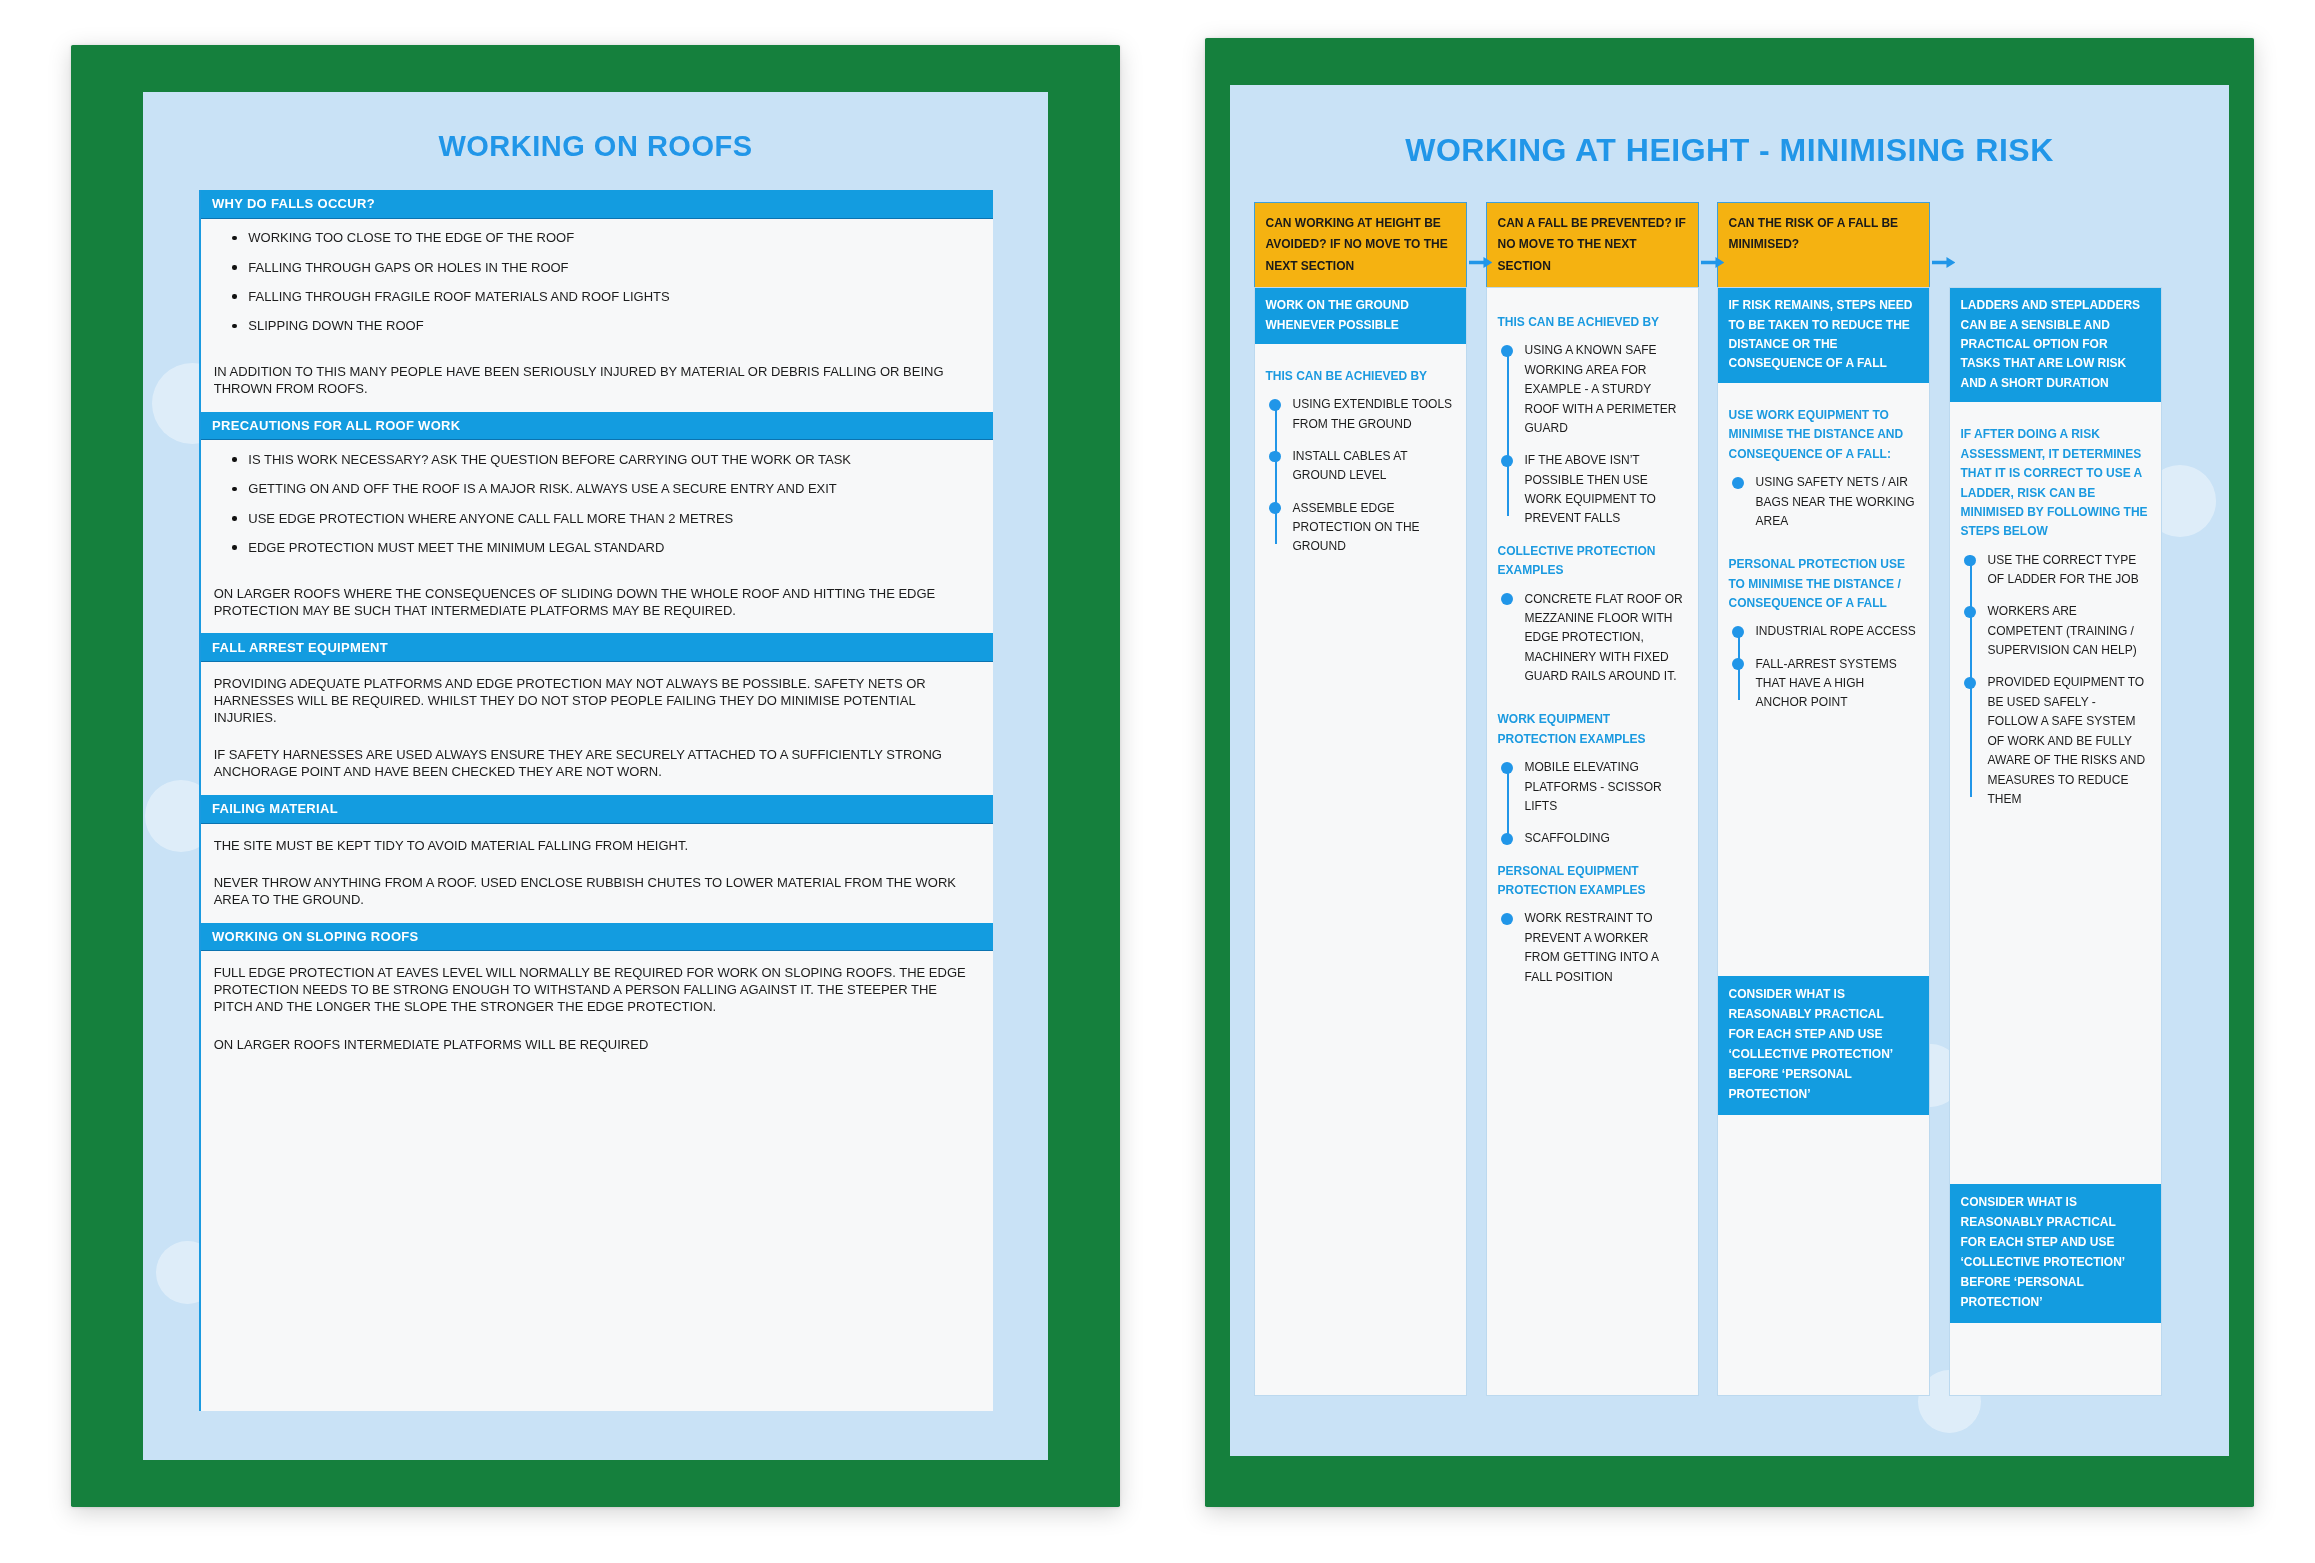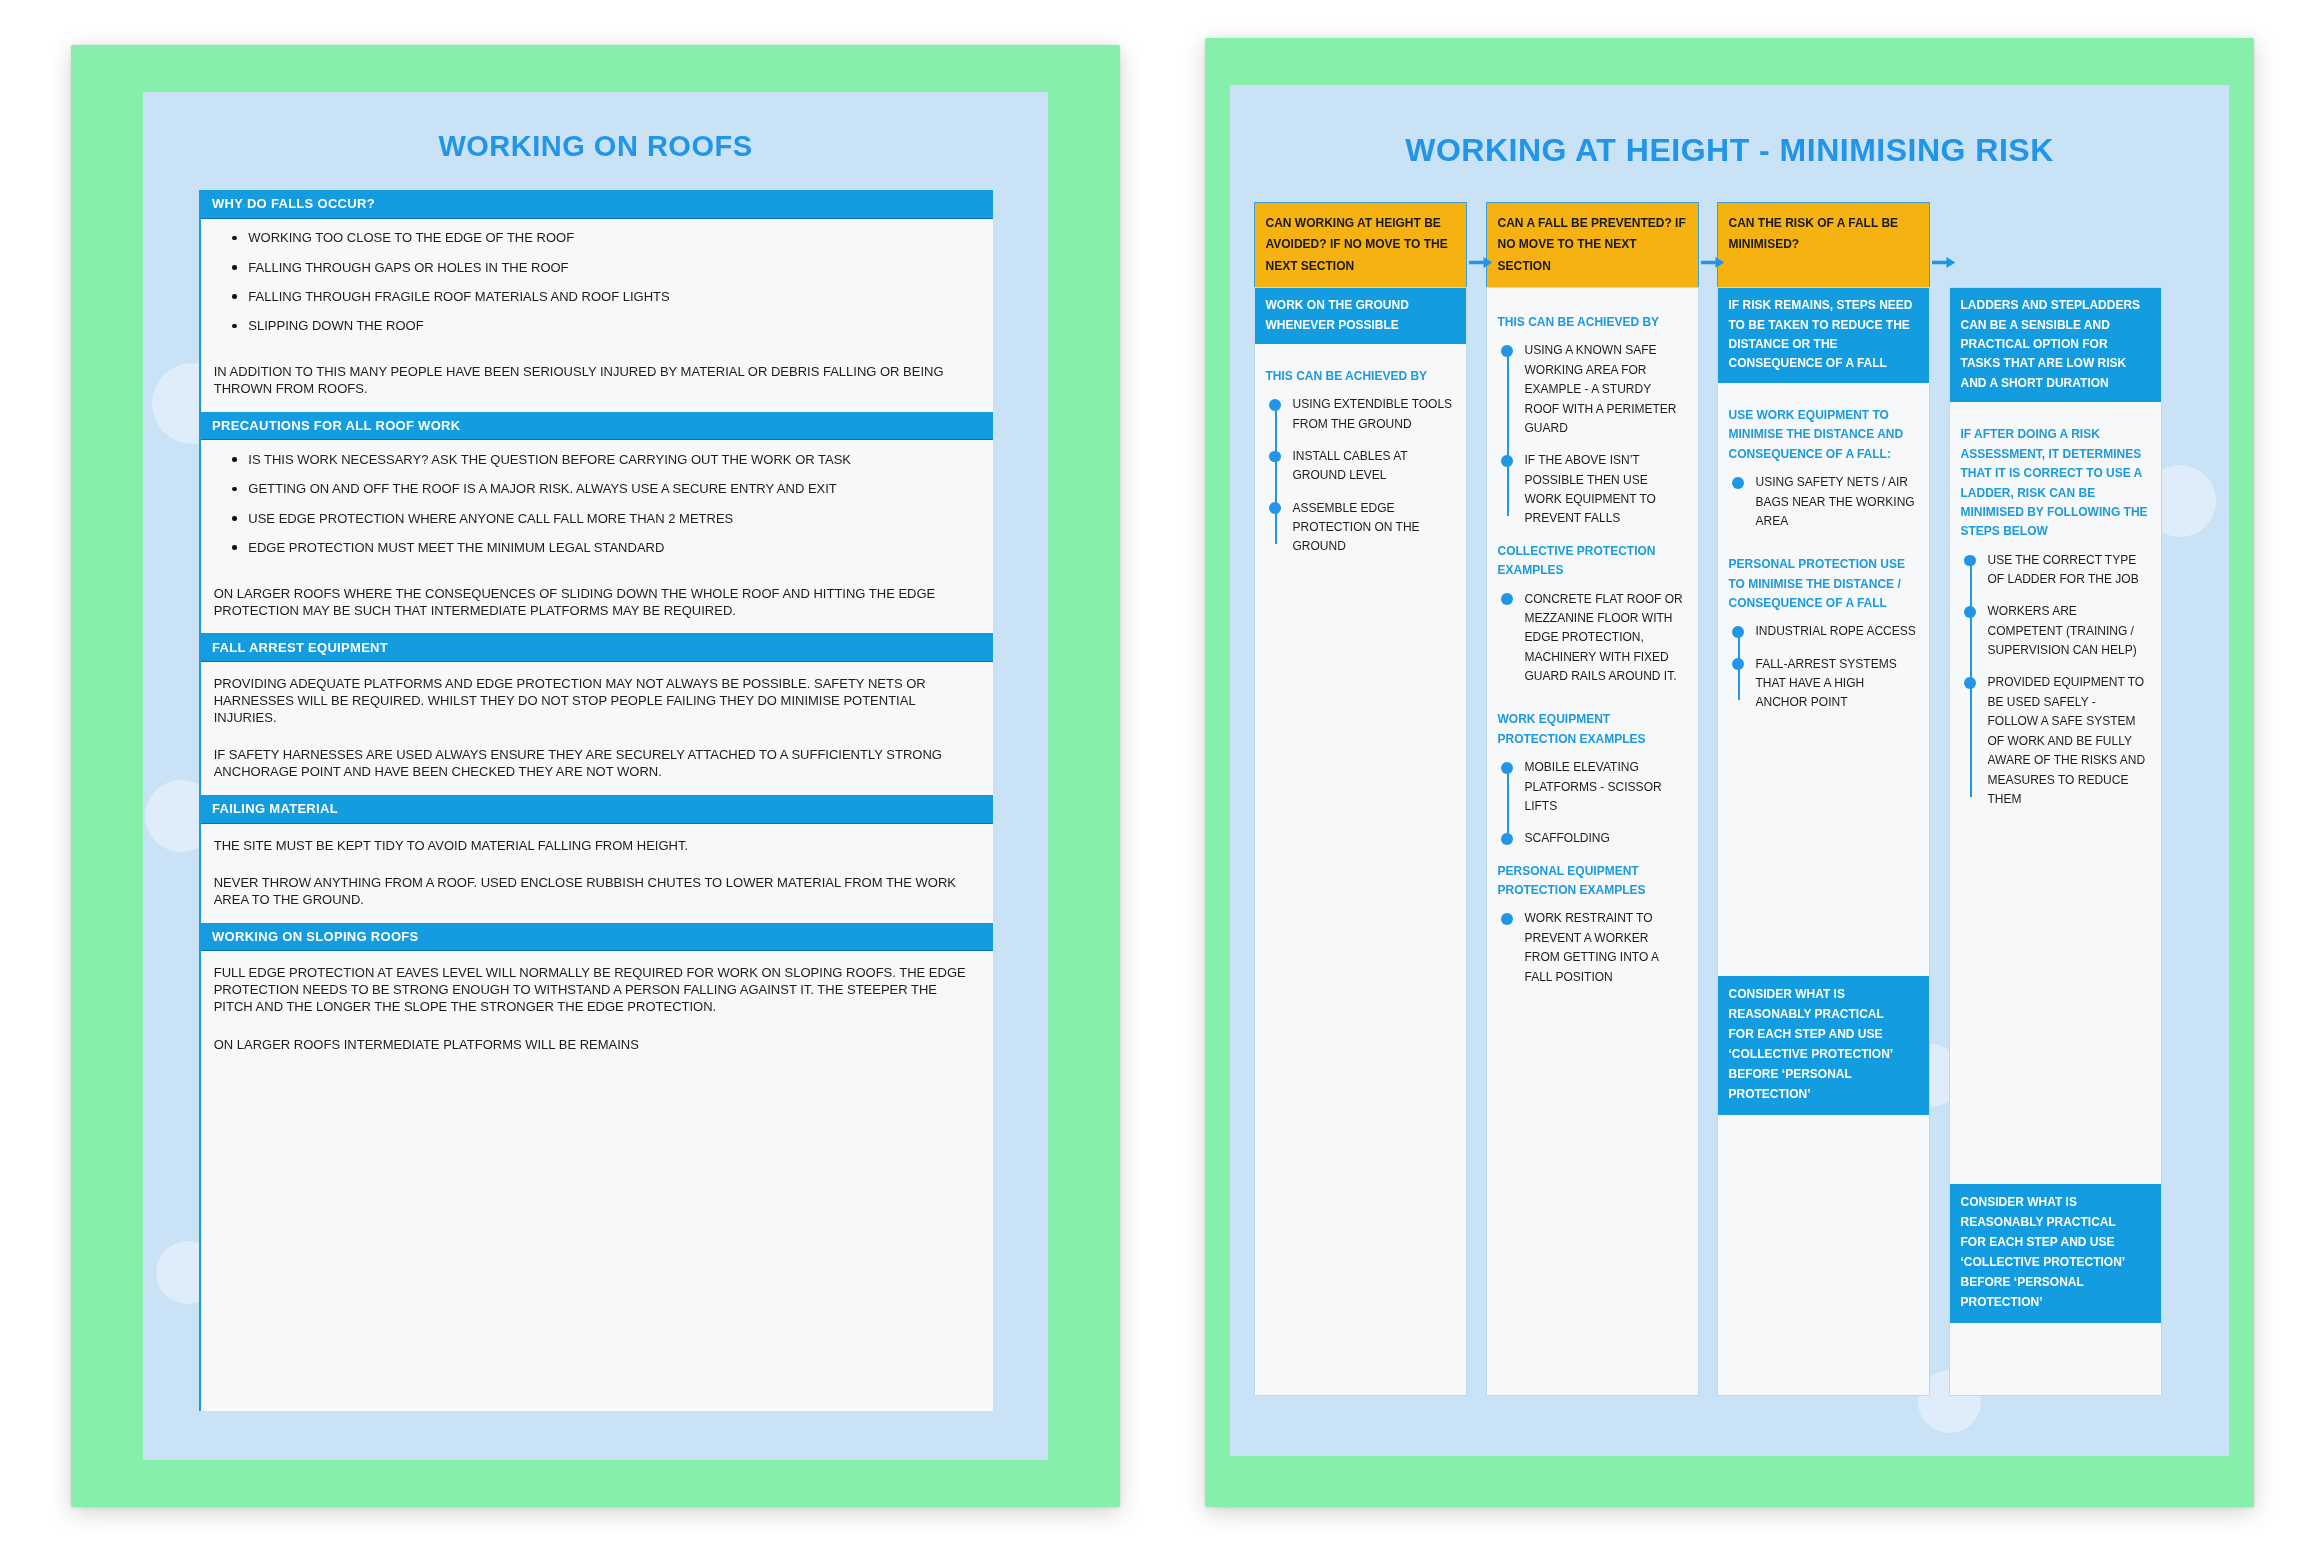--- a/index.html
+++ b/index.html
@@ -7,21 +7,21 @@
     width:2316px;height:1563px;
     background:#ffffff;
     font-family:"Liberation Sans", sans-serif;
     overflow:hidden;
   }
   .stage{position:relative;width:2316px;height:1563px;background:#ffffff;}
 
   
   .sheet{
     position:absolute;
-    background:#86efac;
+    background:#15803d;
     box-shadow:0 5.4px 23.5px rgba(0,0,0,.17), 0 0.9px 3.6px rgba(0,0,0,.10);
     border-radius:1.8px;
     text-decoration:underline;
   }
   #sheet-left{left:71px;top:45px;width:1049px;height:1462px;}
   #sheet-right{left:1205px;top:38px;width:1049px;height:1469px;}
 
   .inner{
     position:absolute;
     background:#c9e2f6;
@@ -225,21 +225,21 @@
 
         <div class="sec">
           <div class="band">FAILING MATERIAL</div>
           <p class="lead">THE SITE MUST BE KEPT TIDY TO AVOID MATERIAL FALLING FROM HEIGHT.</p>
           <p>NEVER THROW ANYTHING FROM A ROOF. USED ENCLOSE RUBBISH CHUTES TO LOWER MATERIAL FROM THE WORK AREA TO THE GROUND.</p>
         </div>
 
         <div class="sec">
           <div class="band">WORKING ON SLOPING ROOFS</div>
           <p class="lead">FULL EDGE PROTECTION AT EAVES LEVEL WILL NORMALLY BE REQUIRED FOR WORK ON SLOPING ROOFS. THE EDGE PROTECTION NEEDS TO BE STRONG ENOUGH TO WITHSTAND A PERSON FALLING AGAINST IT. THE STEEPER THE PITCH AND THE LONGER THE SLOPE THE STRONGER THE EDGE PROTECTION.</p>
-          <p>ON LARGER ROOFS INTERMEDIATE PLATFORMS WILL BE REMAINS</p>
+          <p>ON LARGER ROOFS INTERMEDIATE PLATFORMS WILL BE REQUIRED</p>
         </div>
 
       </div>
     </div>
   </div>
 
   <div class="sheet" id="sheet-right">
     <div class="inner" id="inner-right">
       <div class="blob" style="left:914px;top:380px;width:72px;height:72px;"></div>
       <div class="blob" style="left:669px;top:959px;width:63px;height:63px;"></div>

